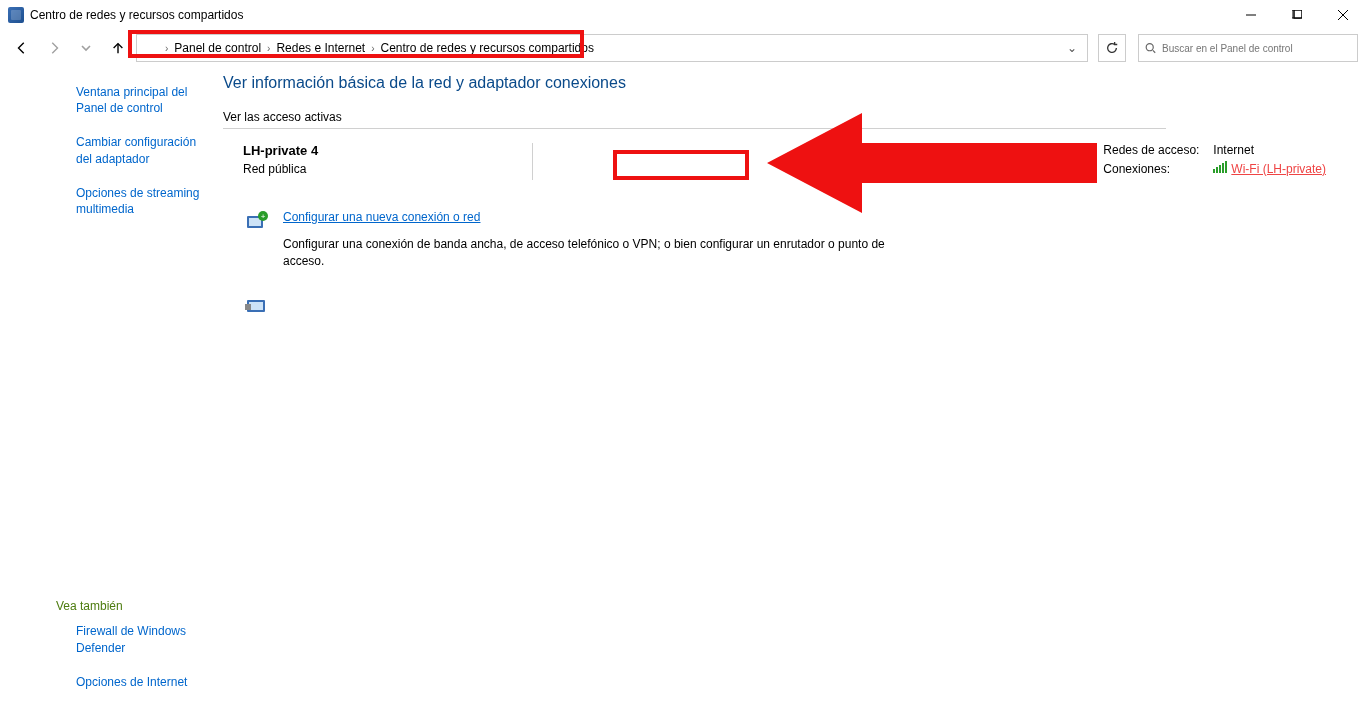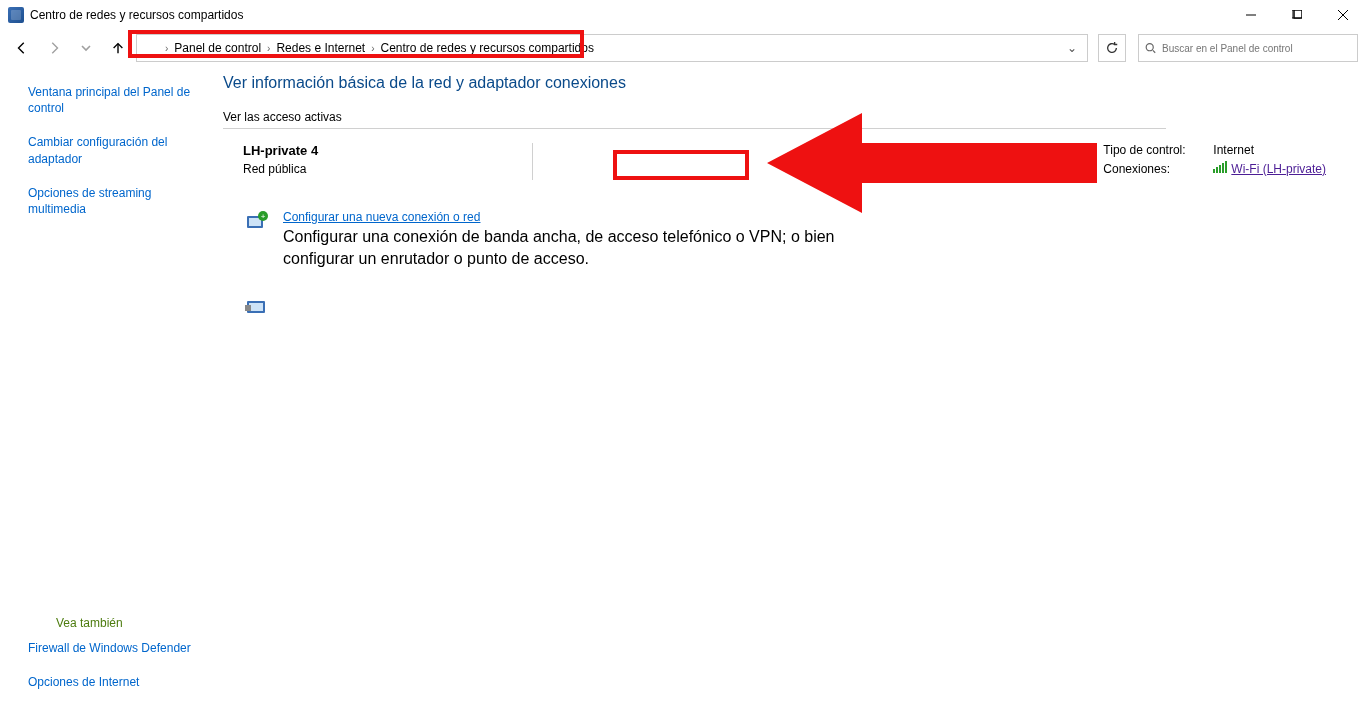--- a/index.html
+++ b/index.html
@@ -26,47 +26,47 @@
   .addrbox .dd { margin-left:auto; padding:0 6px; color:#555; }
   .refreshbtn { width:28px; height:28px; border:1px solid #ccc; margin-left:6px; display:flex; align-items:center; justify-content:center; background:transparent;}
   .refreshbtn svg { width:14px;height:14px;stroke:#333;fill:none;stroke-width:1.5;}
   .searchbox { width:220px; height:28px; border:1px solid #ccc; margin-left:8px; display:flex; align-items:center; padding:0 6px; color:#666; }
   .searchbox svg { width:12px; height:12px; stroke:#666; fill:none; stroke-width:1.5; margin-right:6px;}
   .searchbox input { border:none; outline:none; font-size:10px; width:100%; color:#555; background:transparent;}
 
   
   .mainwrap { display:flex; height:calc(100% - 66px); }
   .sidebar { width:215px; padding:18px 12px 0 28px; display:flex; flex-direction:column; }
-  .sidebar a { color:#0066cc; text-decoration:none; font-size:12px; display:block; margin-bottom:18px; line-height:1.35; }
+  .sidebar a { color:#0066cc; text-decoration:none; font-size:12px; display:block; margin-bottom:18px; line-height:1.35;margin-left:48px; }
   .sidebar .bottom { margin-top:auto; margin-bottom:20px; }
   .sidebar .bottom .hdr { color:#4d7c0f; font-size:12px; margin-bottom:10px;margin-left:28px; }
 
   .content { flex:1; padding:8px 40px 0 8px; position:relative; }
   .content h1 { color:#0a4a8a; font-weight:400; font-size:16px; margin-bottom:18px; }
   .sectionlabel { font-size:12px; border-bottom:1px solid #d0d0d0; padding-bottom:4px; margin-right:160px; }
 
   .netrow { display:flex; padding:14px 0 18px 20px;justify-content:space-between; }
   .netleft { width:290px; border-right:1px solid #d0d0d0; padding-right:10px; }
   .netleft .name { font-weight:600; font-size:13px; }
   .netleft .type { font-size:12px; margin-top:4px; }
   .netright { padding-left:20px; font-size:12px; }
   .netright .row { display:flex; align-items:center; margin-bottom:4px; }
   .netright .lbl { width:110px; }
   .netright .val { }
-  .wifi { color:#4c1d95; display:inline-flex; align-items:center; gap:4px; }
+  .wifi { color:#ef4444; display:inline-flex; align-items:center; gap:4px; }
   .sigicon { display:inline-block; }
   .sigicon svg { width:14px; height:12px; }
 
   .changelabel { font-size:12px; border-bottom:1px solid #d0d0d0; padding-bottom:4px; margin-right:160px; margin-top:6px;}
 
   .optrow { display:flex; padding:12px 0 0 20px; gap:12px; max-width:680px; }
   .opticon { width:28px; flex-shrink:0; display:flex; align-items:flex-start; justify-content:center; }
   .opticon svg { width:24px; height:20px; }
   .opttxt .link { color:#0066cc; font-size:12px; }
-  .opttxt .desc { font-size:16px; margin-top:2px; line-height:1.4; }
+  .opttxt .desc { font-size:12px; margin-top:12px; line-height:1.4; }
 
   
   .hl-breadcrumb { position:absolute; top:30px; left:128px; width:456px; height:28px; border:4px solid #e11; pointer-events:none; z-index:50;}
   .hl-wifi { position:absolute; top:150px; left:613px; width:136px; height:30px; border:4px solid #e11; pointer-events:none; z-index:50;}
   .arrow { position:absolute; top:108px; left:767px; z-index:49; pointer-events:none;}
   .arrow svg { width:340px; height:110px; }
 
   .cpicon-svg { background:linear-gradient(135deg,#3a6fb5,#1d4f8f); width:16px; height:16px; border-radius:2px; position:relative;}
   .cpicon-svg::after{content:"";position:absolute;inset:3px;background:#fff;opacity:.2;border-radius:1px;}
 </style>
@@ -168,21 +168,21 @@
 
     <div class="sectionlabel">Ver las acceso activas</div>
 
     <div class="netrow">
       <div class="netleft">
         <div class="name">LH-private 4</div>
         <div class="type">Red pública</div>
       </div>
       <div class="netright">
         <div class="row">
-          <span class="lbl">Tipo de control:</span>
+          <span class="lbl">Redes de acceso:</span>
           <span class="val">Internet</span>
         </div>
         <div class="row">
           <span class="lbl">Conexiones:</span>
           <a href="#" class="wifi">
             <span class="sigicon">
               <svg viewBox="0 0 14 12">
                   <rect x="0" y="8" width="2" height="4" fill="#2a9d2a"></rect>
                   <rect x="3" y="6" width="2" height="6" fill="#2a9d2a"></rect>
                   <rect x="6" y="4" width="2" height="8" fill="#2a9d2a"></rect>

